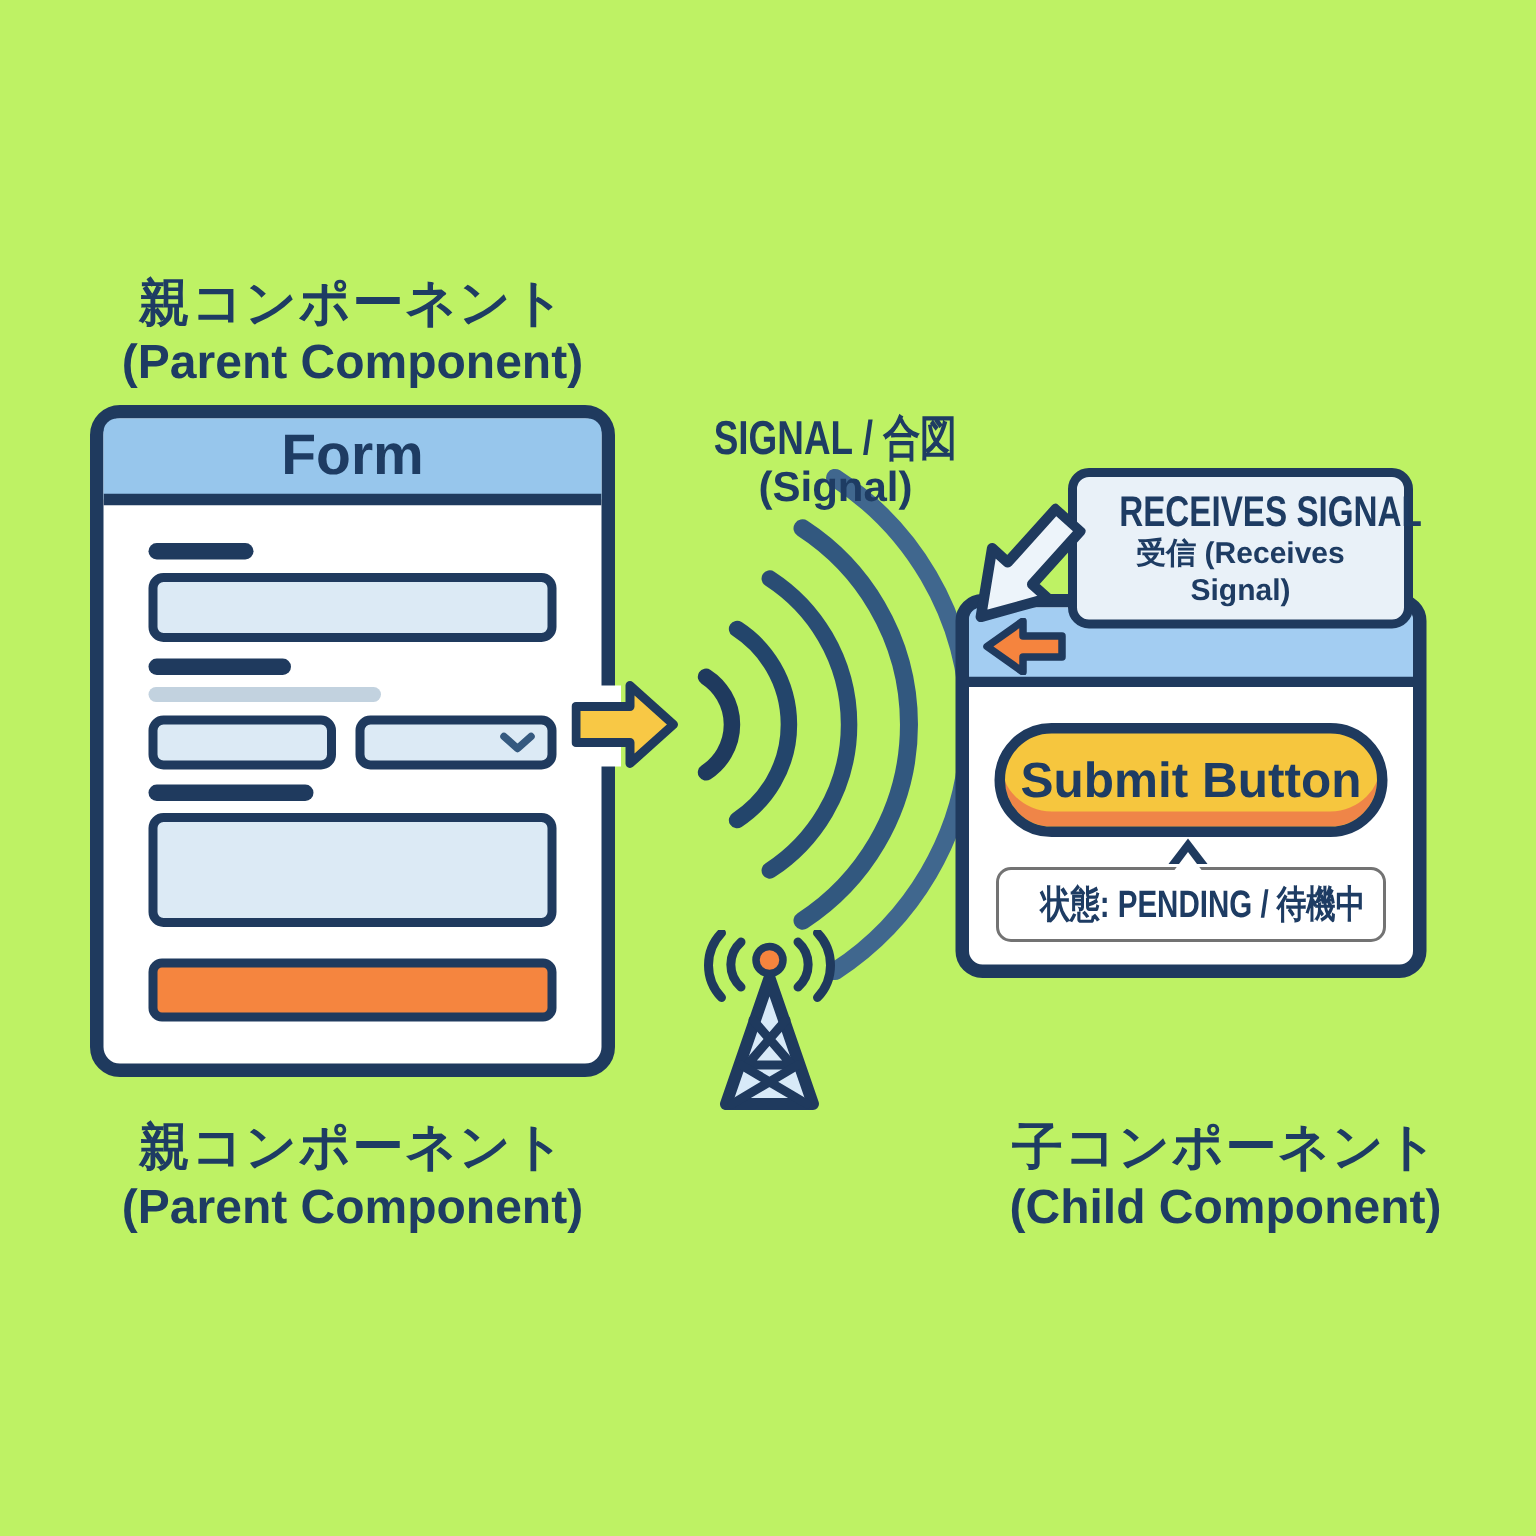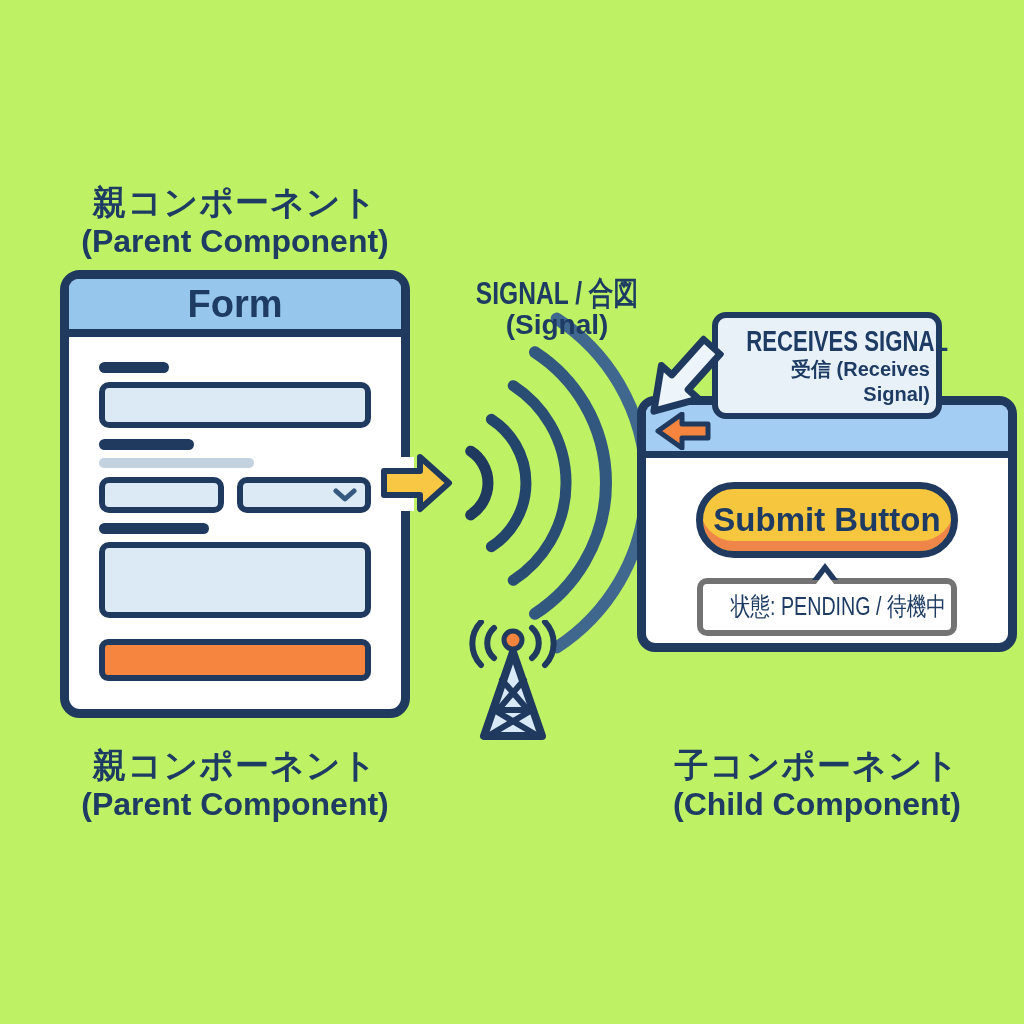--- a/index.html
+++ b/index.html
@@ -25,30 +25,30 @@
   .fselect svg{position:absolute;right:8px;top:50%;transform:translateY(-50%);}
   .fbtn{box-sizing:border-box;height:42px;background:#f5853f;border:6px solid #1f3a5e;border-radius:9px;}
 
   
   .child-header{box-sizing:border-box;height:53px;background:#a3cdf2;border-bottom:7px solid #1f3a5e;
                 border-radius:8px 8px 0 0;position:relative;}
   .pill{box-sizing:border-box;width:262px;height:76px;margin:24px auto 0 auto;background:#f6c63e;
         border:7px solid #1f3a5e;border-radius:42px;display:flex;align-items:center;justify-content:center;
         font-size:33px;font-weight:bold;box-shadow:inset 0 -13px 0 -3px #ef8548;}
   .status{box-sizing:border-box;position:relative;width:260px;margin:20px auto 0 auto;background:#ffffff;
-          border:6px solid #737373;border-radius:10px;padding:7px 4px;text-align:center;
-          font-size:24px;font-weight:normal;white-space:nowrap;}
+          border:2px solid #737373;border-radius:10px;padding:7px 4px;text-align:center;
+          font-size:24px;font-weight:bold;white-space:nowrap;}
   .status::before{content:"";position:absolute;top:-21px;left:44%;width:0;height:0;
                   border:13px solid transparent;border-bottom:17px solid #1f3a5e;border-top:none;}
   .status::after{content:"";position:absolute;top:-12px;left:calc(44% + 4px);width:0;height:0;
                  border:9px solid transparent;border-bottom:12px solid #ffffff;border-top:none;}
 
   
   .callout{box-sizing:border-box;background:#e9f1f8;border:6px solid #1f3a5e;border-radius:14px;
-           padding:8px 6px 6px 6px;text-align:right;}
+           padding:8px 6px 6px 6px;text-align:center;}
   .callout .l1{font-size:27px;font-weight:bold;line-height:1.15;}
   .callout .l2{font-size:20px;font-weight:bold;line-height:1.25;}
 
   .sig-l1{font-size:30px;font-weight:bold;line-height:1.1;}
   .sig-l2{font-size:28px;font-weight:bold;}
   .bc-l1{font-size:29px;font-weight:bold;line-height:1.15;}
   .bc-l2{font-size:24px;font-weight:bold;line-height:1.25;}
   .bc-l3{font-size:26px;font-weight:bold;line-height:1.2;}
 </style>
 </head>
@@ -117,21 +117,21 @@
 
   <div class="abs callout" style="left:712px;top:312px;width:230px;z-index:4;">
     <div class="l1"><span class="cond">RECEIVES SIGNAL</span></div>
     <div class="l2">受信 (Receives Signal)</div>
   </div>
 
   <svg class="abs" style="left:650px;top:332px;z-index:7;transform:rotate(42deg);" width="64" height="96" viewBox="0 0 64 96">
     <polygon points="21,3 43,3 43,51 57,51 32,90 7,51 21,51" fill="#edf4fa" stroke="#1f3a5e" stroke-width="7" stroke-linejoin="round"></polygon>
   </svg>
 
-  <div class="abs panel" style="left:637px;top:396px;width:380px;height:256px;border-radius:18px;">
+  <div class="abs panel" style="left:637px;top:396px;width:314px;height:256px;border-radius:18px;">
     <div class="child-header">
       <svg style="position:absolute;left:8px;top:7px;" width="58" height="38" viewBox="0 0 58 38">
         <polygon points="4,19 28,2 28,12 54,12 54,26 28,26 28,36" fill="#f5843e" stroke="#1f3a5e" stroke-width="5" stroke-linejoin="round"></polygon>
       </svg>
     </div>
     <div>
       <div class="pill">
         <span>Submit Button</span>
       </div>
       <div class="status">

